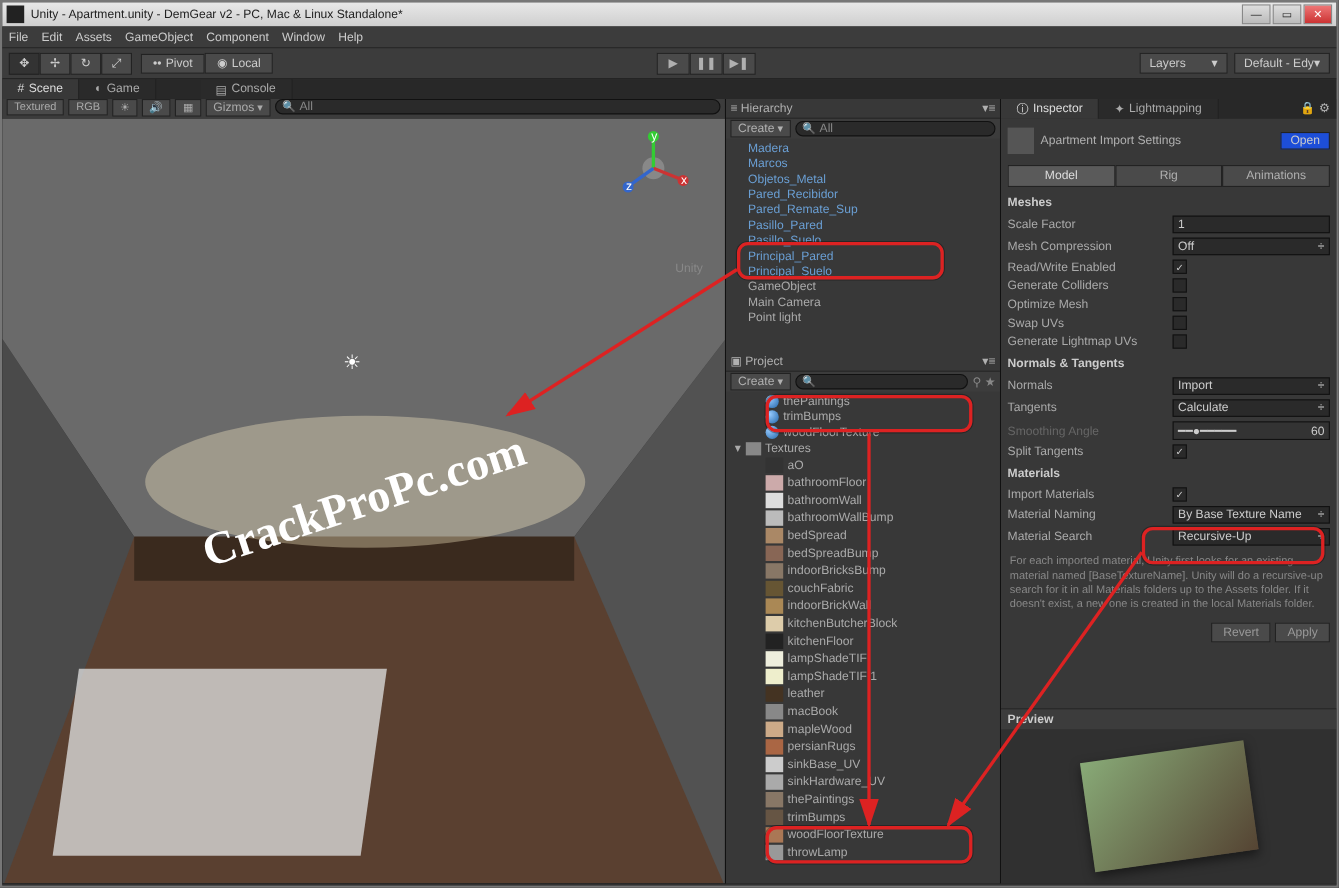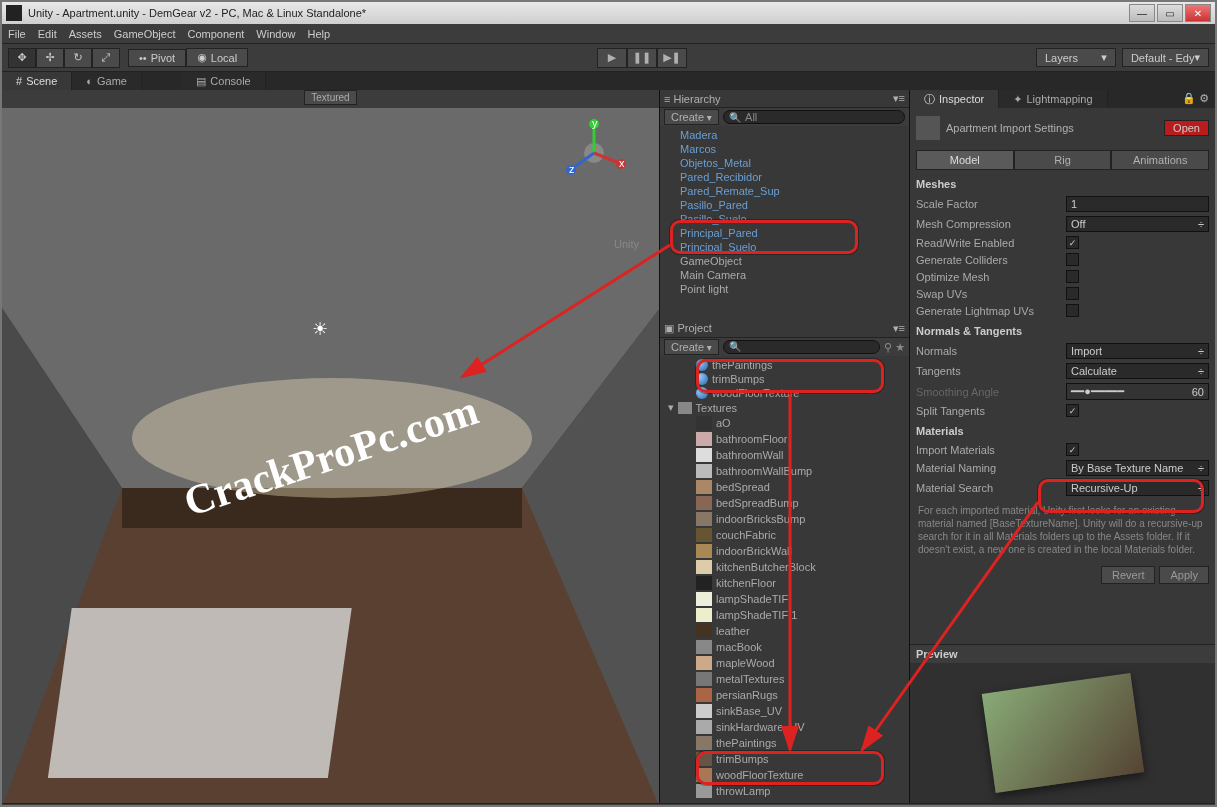--- a/index.html
+++ b/index.html
@@ -30,21 +30,21 @@
 
 
 .tabs { height: 18px; display: flex; background: #282828; }
 .tab { padding: 2px 14px; background: #383838; border-right: 1px solid #222; color: #aaa; display: flex; align-items: center; gap: 4px; }
 .tab.active { background: #383838; color: #ddd; }
 .tab.inactive { background: #2a2a2a; }
 
 
 .main { display: flex; height: calc(100% - 90px); }
 .scene-pane { width: 658px; background: #222; position: relative; border-right: 1px solid #111; }
-.scene-toolbar { height: 18px; background: #3c3c3c; display: flex; align-items: center; padding: 0 15px; gap: 4px; flex-direction: column; }
+.scene-toolbar { height: 18px; background: #3c3c3c; display: flex; align-items: flex-start; padding: 0 4px; gap: 4px; }
 .scene-tb-item { padding: 1px 6px; background: #4a4a4a; border: 1px solid #222; color: #aaa; font-size: 10px; }
 .viewport { position: relative; height: calc(100% - 18px); background: linear-gradient(180deg, #5a5a5a 0%, #3a3a3a 50%, #2a2a2a 100%); overflow: hidden; }
 .viewport-gizmo { position: absolute; top: 10px; right: 30px; width: 70px; height: 70px; }
 .persp-label { position: absolute; top: 130px; right: 20px; color: #888; }
 .watermark { position: absolute; top: 50%; left: 50%; transform: translate(-50%,-50%) rotate(-18deg); font-size: 42px; font-weight: bold; color: #fff; font-family: "Comic Sans MS", cursive; pointer-events: none; }
 
 .mid-col { width: 250px; display: flex; flex-direction: column; border-right: 1px solid #111; }
 .panel { display: flex; flex-direction: column; background: #383838; }
 .panel-header { height: 18px; background: #383838; display: flex; align-items: center; padding: 0 4px; gap: 4px; border-bottom: 1px solid #222; }
 .panel-toolbar { height: 18px; background: #3c3c3c; display: flex; align-items: center; padding: 0 4px; gap: 4px; }
@@ -59,21 +59,21 @@
 .proj-item { padding: 1px 4px 1px 36px; display: flex; align-items: center; gap: 4px; color: #aaa; }
 .proj-item .thumb { width: 16px; height: 14px; background: #666; flex-shrink: 0; }
 .folder-row { padding: 1px 4px 1px 8px; display: flex; align-items: center; gap: 4px; color: #aaa; }
 .folder-icon { width: 14px; height: 12px; background: #888; }
 .sphere { width: 12px; height: 12px; border-radius: 50%; background: radial-gradient(circle at 30% 30%, #9cf, #26a); flex-shrink: 0; }
 
 .right-col { flex: 1; display: flex; flex-direction: column; background: #383838; }
 .insp-body { flex: 1; overflow: auto; padding: 4px 6px; }
 .insp-title-row { display: flex; align-items: center; gap: 6px; padding: 4px 0; }
 .insp-title-row .icon { width: 24px; height: 24px; background: #555; }
-.open-btn { padding: 1px 8px; background: #b91c1c; border: 1px solid #222; color: #ccc; margin-left: auto; }
+.open-btn { padding: 1px 8px; background: #1d4ed8; border: 1px solid #222; color: #ccc; margin-left: auto; }
 .pill-tabs { display: flex; margin: 6px 0 8px; }
 .pill-tabs .pt { flex: 1; text-align: center; padding: 3px; background: #4a4a4a; border: 1px solid #222; }
 .pill-tabs .pt.active { background: #5a5a5a; color: #ddd; }
 .sect-head { font-weight: bold; color: #ccc; margin: 6px 0 4px; }
 .prop-row { display: flex; align-items: center; padding: 2px 0; gap: 20px; }
 .prop-row .label { width: 130px; color: #aaa; }
 .prop-row .field { flex: 1; background: #2a2a2a; border: 1px solid #111; padding: 1px 4px; color: #ccc; display: flex; justify-content: space-between; align-items: center; }
 .checkbox { width: 13px; height: 13px; background: #2a2a2a; border: 1px solid #111; display: flex; align-items: center; justify-content: center; color: #ccc; font-size: 9px; }
 .help-text { font-size: 10px; color: #888; line-height: 1.3; padding: 6px 2px; }
 .btn-row { display: flex; justify-content: flex-end; gap: 4px; padding: 4px 0; }
@@ -291,24 +291,20 @@
           </div>
           <div class="proj-item">
             <div class="thumb" style="background:#888"></div>
             <span>macBook</span>
           </div>
           <div class="proj-item">
             <div class="thumb" style="background:#ca8"></div>
             <span>mapleWood</span>
           </div>
           <div class="proj-item">
-            <div class="thumb" style="background:#777"></div>
-            <span>metalTextures</span>
-          </div>
-          <div class="proj-item">
             <div class="thumb" style="background:#a64"></div>
             <span>persianRugs</span>
           </div>
           <div class="proj-item">
             <div class="thumb" style="background:#ccc"></div>
             <span>sinkBase_UV</span>
           </div>
           <div class="proj-item">
             <div class="thumb" style="background:#aaa"></div>
             <span>sinkHardware_UV</span>

